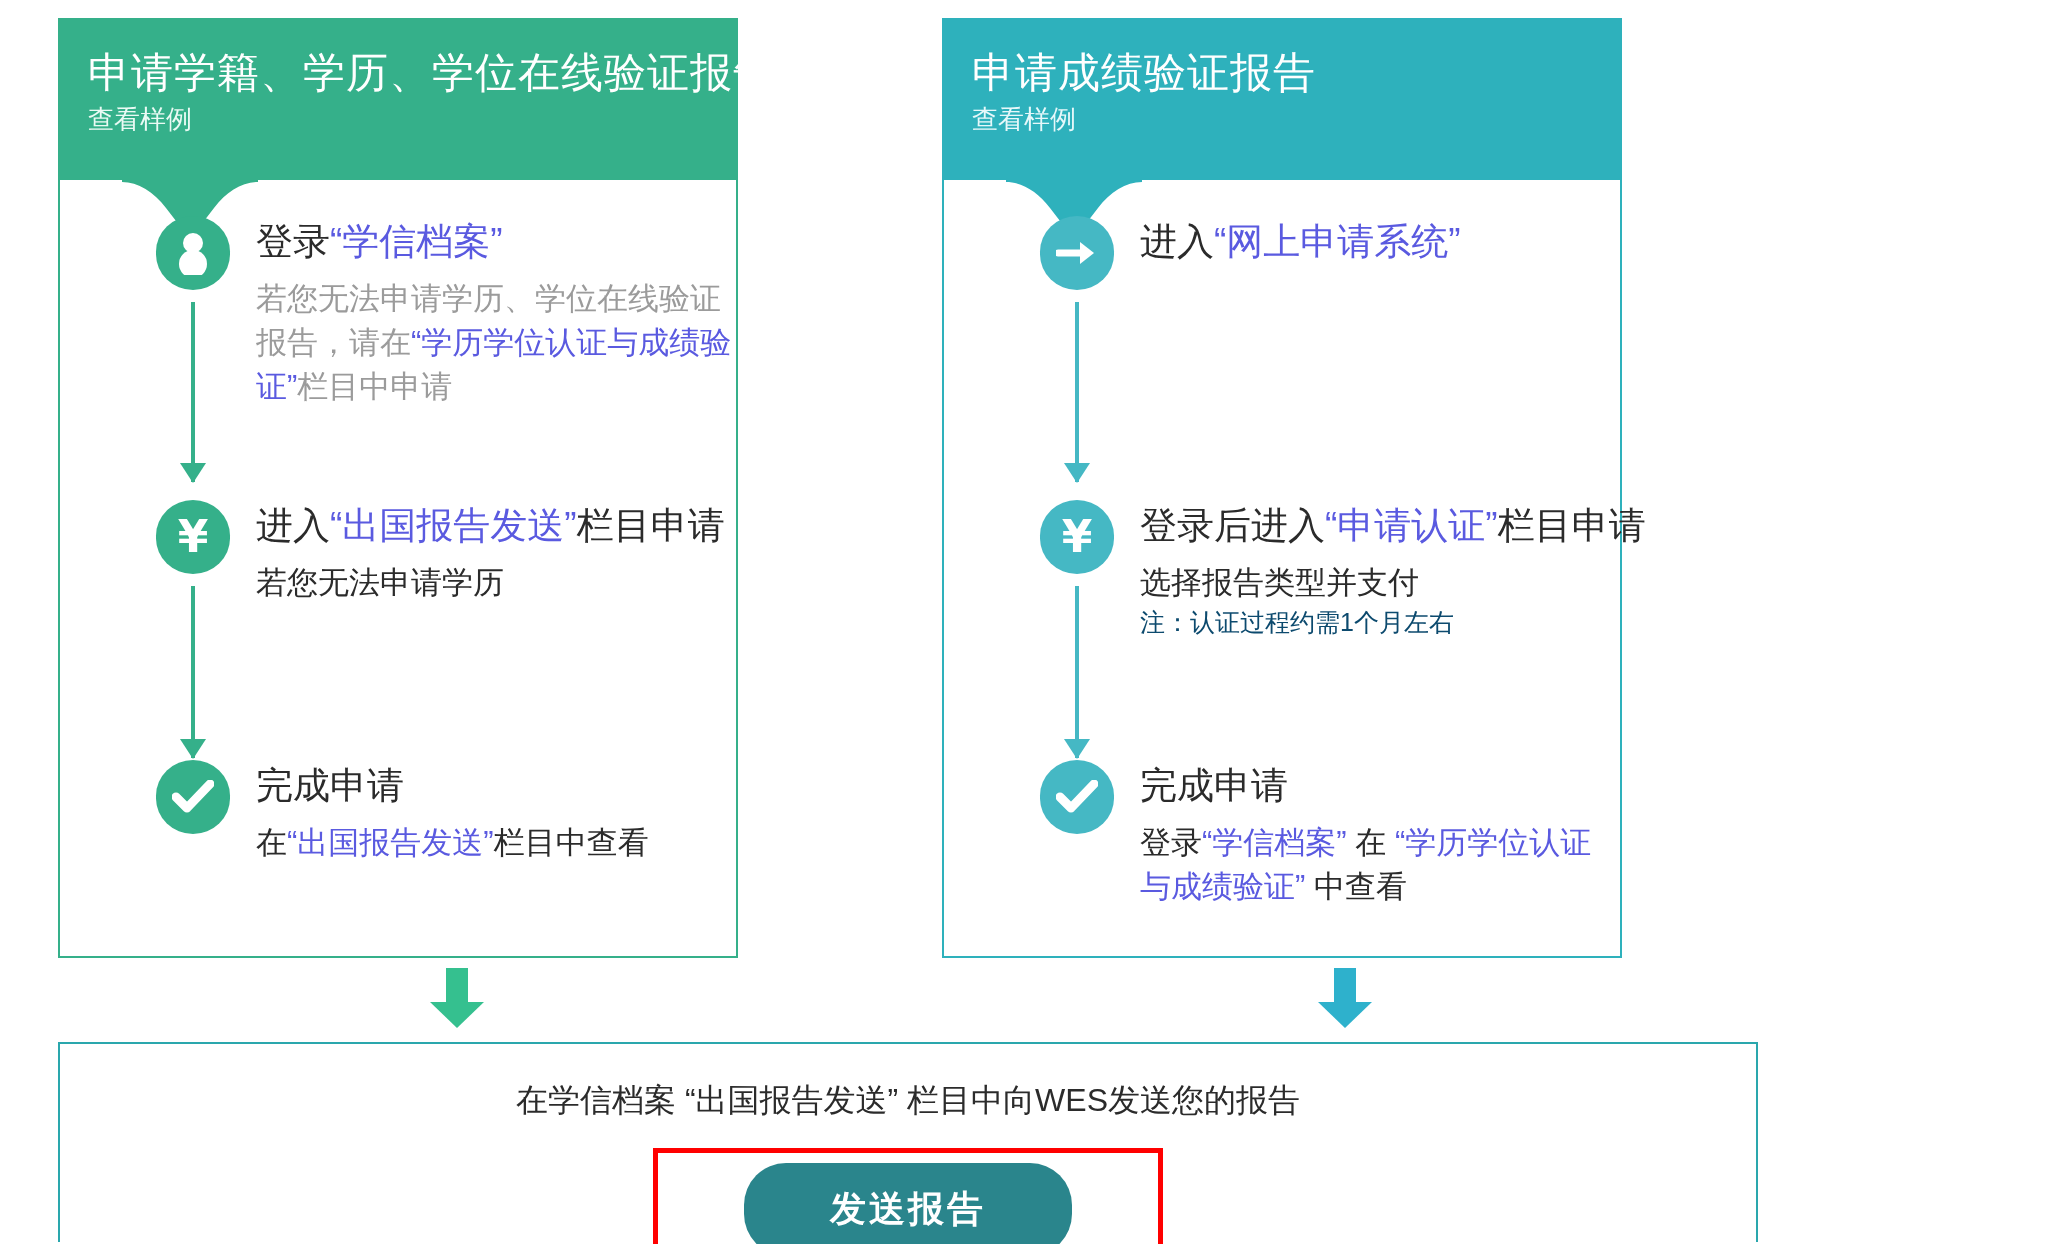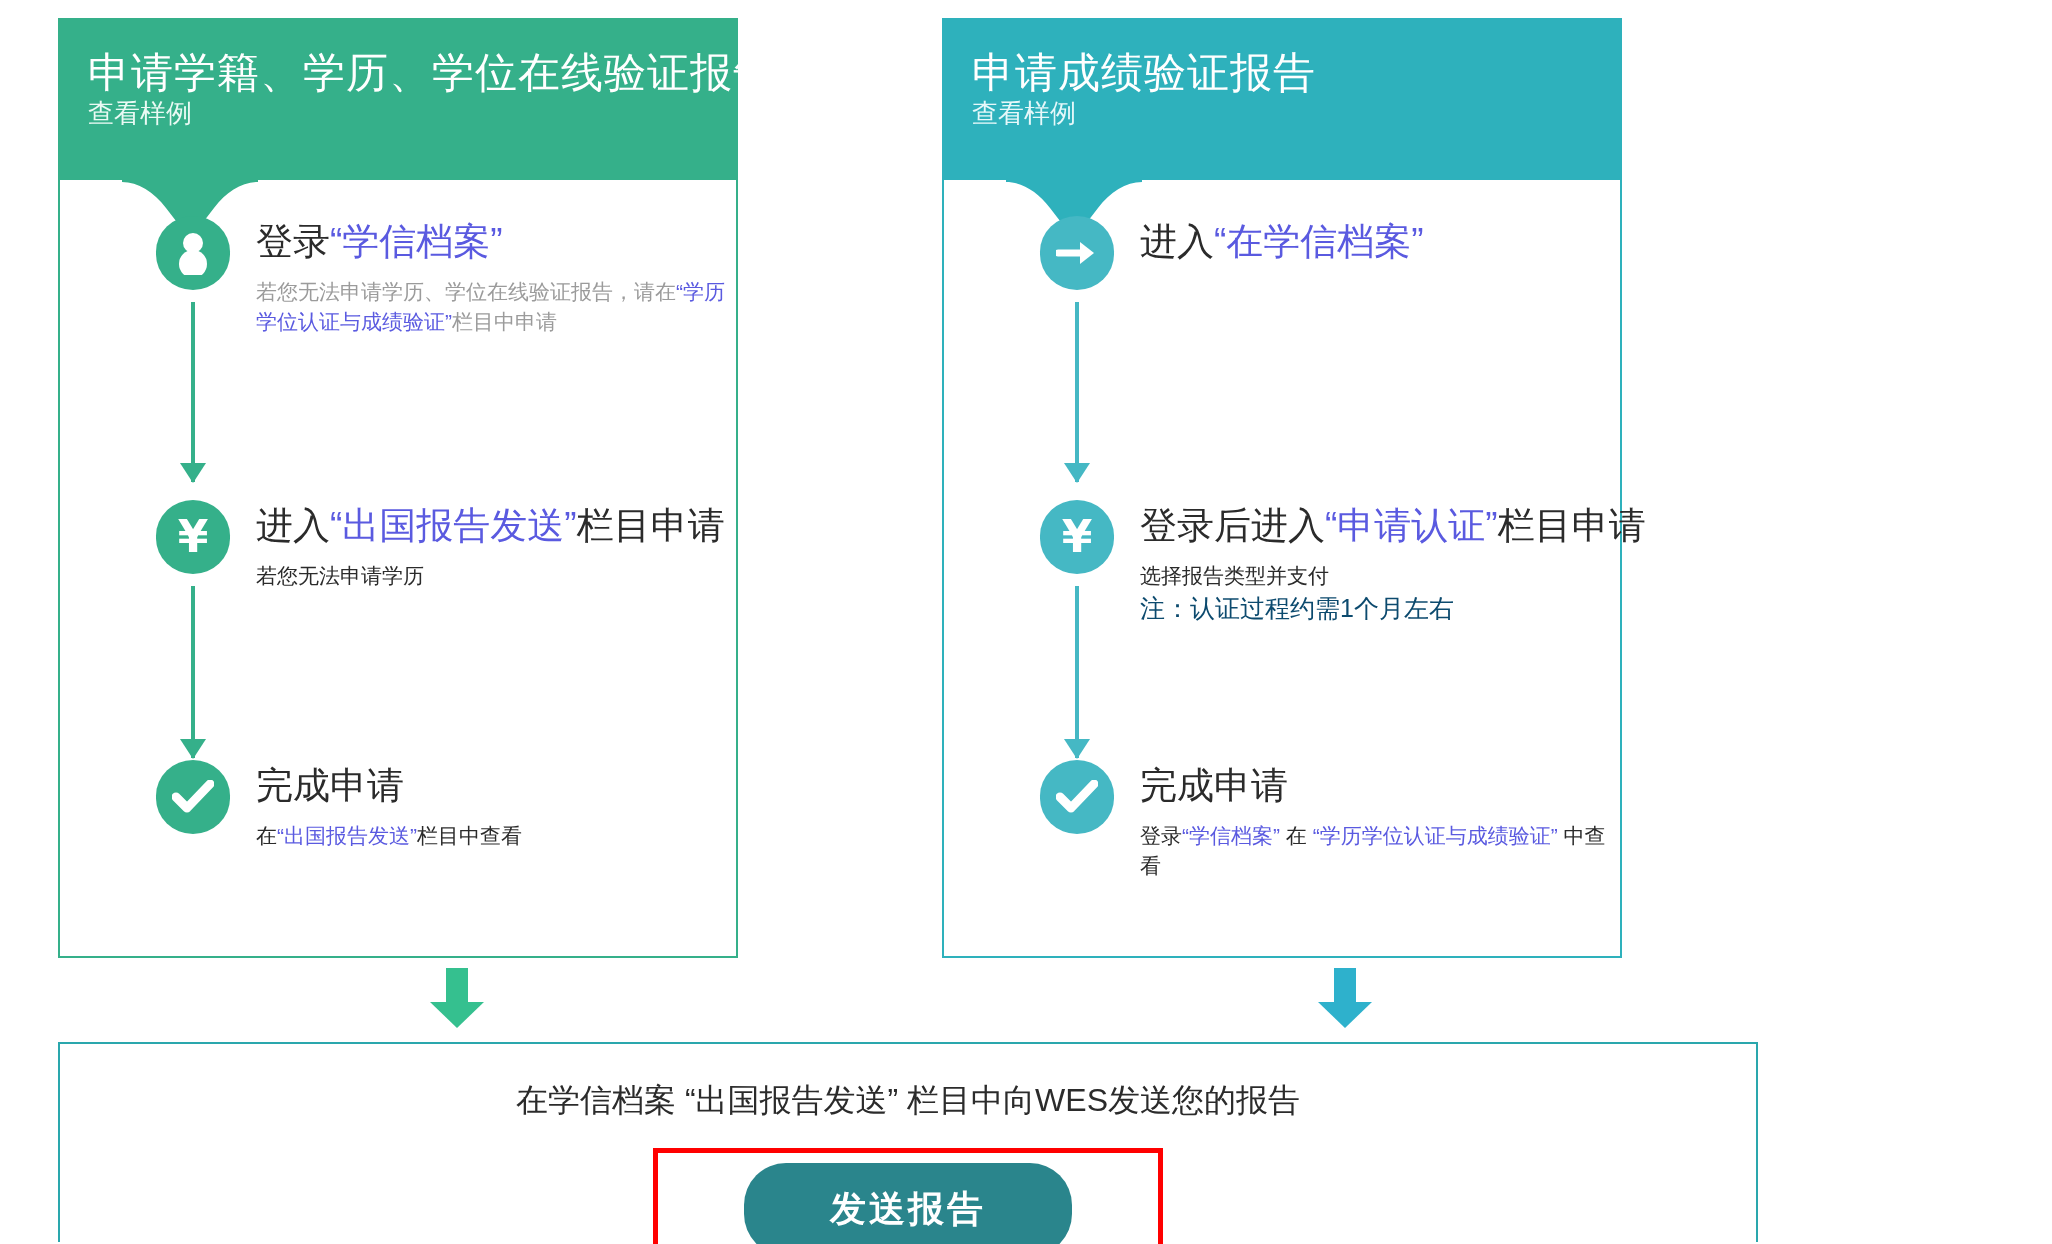--- a/index.html
+++ b/index.html
@@ -33,20 +33,21 @@
   .card.right .card-header{background:#2eb1bc;}
 
   .card-title{
     font-size:42px;
     color:#ffffff;
     line-height:1.18;
     letter-spacing:1px;
     white-space:nowrap;
   }
   .card-sample{
+    margin-top:6px;
     font-size:26px;
     color:#eafaf4;
     line-height:1.2;
   }
   .card.right .card-sample{color:#e6f8fa;}
 
   
   .notch{
     position:absolute;
     left:62px;
@@ -85,21 +86,21 @@
     color:#ffffff;font-size:44px;font-weight:bold;line-height:1;
     font-family:"DejaVu Sans",sans-serif;
   }
 
   .step-text{margin-left:100px;padding-top:2px;}
   .step-title{
     font-size:37px;color:#2b2b2b;line-height:1.28;white-space:nowrap;
   }
   .step-desc{
     margin-top:12px;
-    font-size:21px;line-height:1.42;color:#2b2b2b;max-width:560px;
+    font-size:31px;line-height:1.42;color:#2b2b2b;max-width:560px;
   }
   .step-desc.muted{color:#9b9b9b;}
   .step-note{
     font-size:25px;line-height:1.42;color:#0c4a6e;max-width:600px;
   }
   .lnk{color:#5a5ae0;}
   .card.right .lnk{color:#5a5ae0;}
 
   
   .connector{
@@ -259,21 +260,21 @@
         </div>
 
         <div class="step" style="height:200px;">
           <div class="step-icon">
             <svg width="42" height="28" viewBox="0 0 42 28">
               <path d="M2 14 L30 14" stroke="#ffffff" stroke-width="7" stroke-linecap="round"></path>
               <path d="M24 3 L38 14 L24 25 Z" fill="#ffffff"></path>
             </svg>
           </div>
           <div class="step-text">
-            <div class="step-title"><span>进入</span><span class="lnk">“在学信档案”</span></div>
+            <div class="step-title"><span>进入</span><span class="lnk">“网上申请系统”</span></div>
           </div>
         </div>
 
         <div class="step" style="height:184px;margin-top:84px;">
           <div class="step-icon">
               <span class="yen">¥</span>
             </div>
           <div class="step-text">
             <div class="step-title"><span>登录后进入</span><span class="lnk">“申请认证”</span><span>栏目申请</span></div>
             <div class="step-desc"><span>选择报告类型并支付</span></div>

